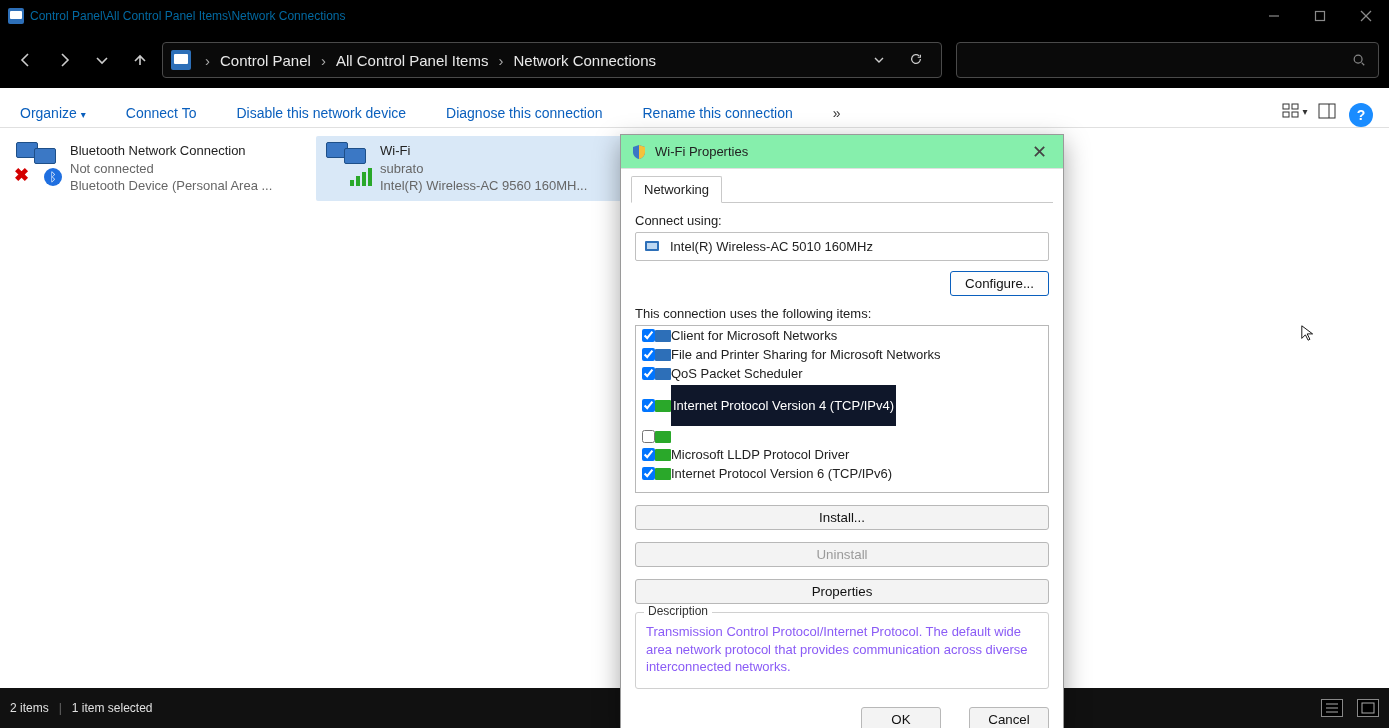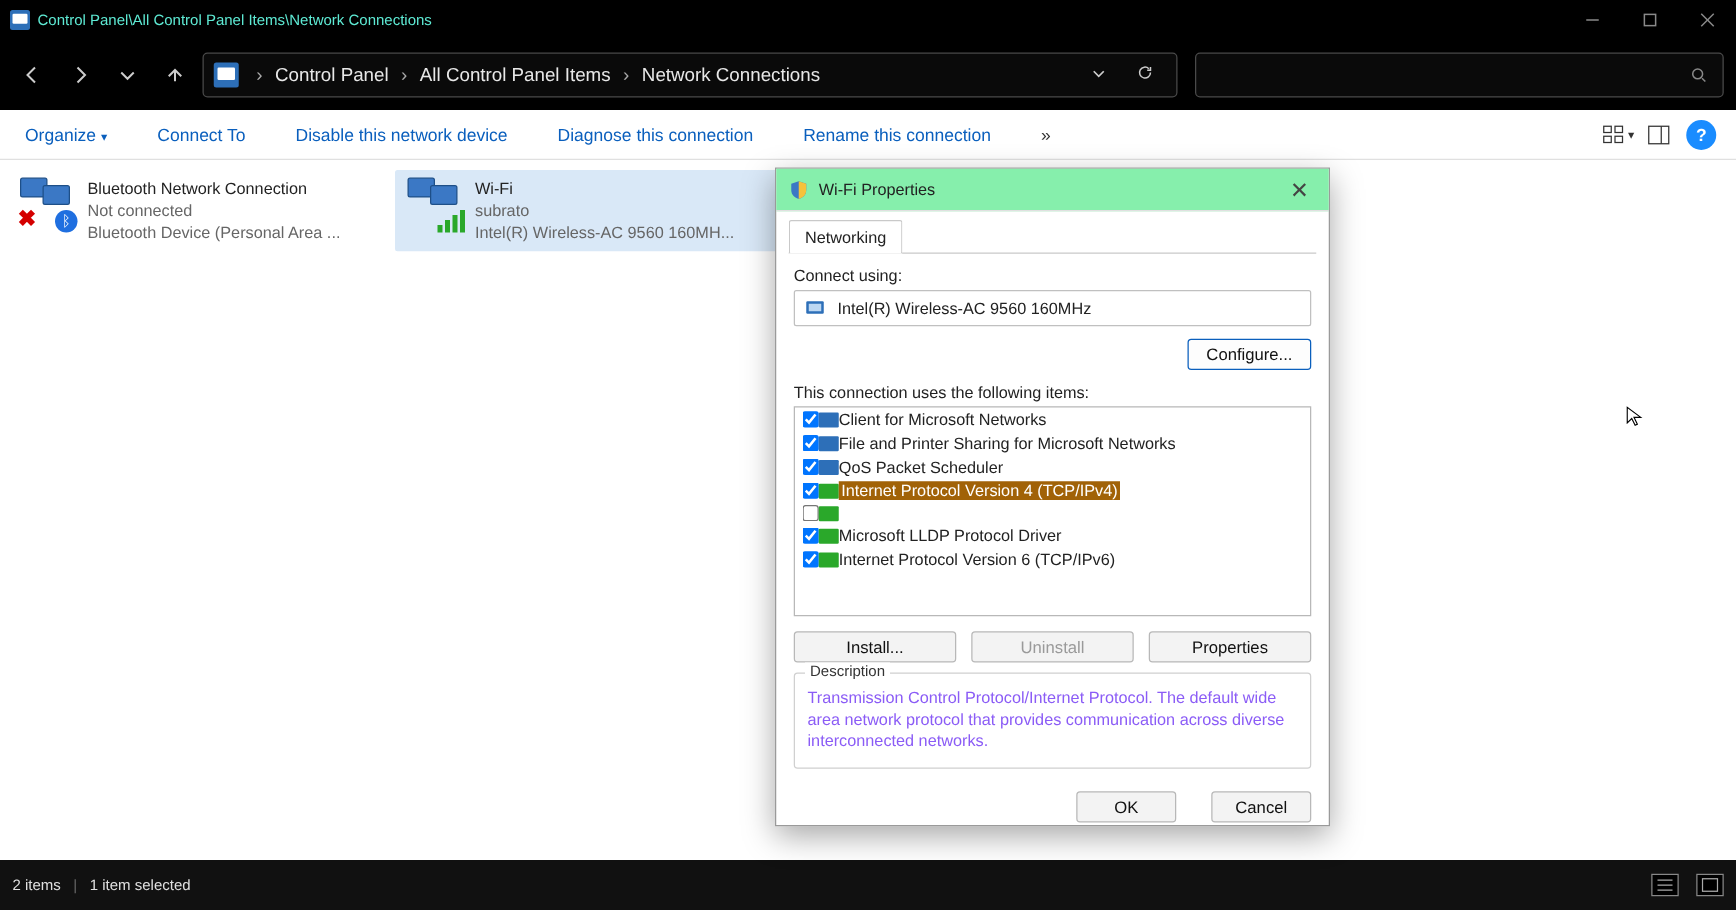--- a/index.html
+++ b/index.html
@@ -1,39 +1,39 @@
 <!DOCTYPE html>
 <html><head>
 <meta charset="utf-8">
 <style>
   * { box-sizing: border-box; margin: 0; padding: 0; font-family: "Segoe UI", Arial, sans-serif; }
   html, body { width: 1389px; height: 728px; overflow: hidden; background: #000; }
 
   
-  .titlebar { height: 32px; background: #000; display:flex; align-items:center; color:#5eead4; font-size:12px; }
+  .titlebar { height: 32px; background: #000; display:flex; align-items:center; color:#0369a1; font-size:12px; }
   .titlebar .app-icon { width:16px; height:16px; margin:0 6px 0 8px; background:#2d6fb8; border-radius:2px; position:relative; }
   .titlebar .app-icon::after{content:"";position:absolute;left:2px;top:3px;width:12px;height:8px;background:#fff;border-radius:1px;}
   .winbtns { margin-left:auto; display:flex; }
   .winbtn { width:46px; height:32px; display:flex; align-items:center; justify-content:center; color:#8a8a8a; }
   .winbtn svg{width:12px;height:12px;}
 
   
   .navrow { height:56px; background:#000; display:flex; align-items:center; padding:0 10px; gap:6px; }
   .navarrow { width:32px; height:32px; display:flex; align-items:center; justify-content:center; color:#ccc; border-radius:4px; }
   .navarrow svg{width:16px;height:16px;}
   .breadcrumb-box { flex:0 0 auto; display:flex; align-items:center; height:36px; border:1px solid #4a4a4a; border-radius:4px; background:#0a0a0a; padding:0 8px; color:#e8e8e8; font-size:15px; gap:4px; }
   .breadcrumb-box .bc-icon{width:20px;height:20px;background:#2d6fb8;border-radius:2px;position:relative;margin-right:4px;}
   .breadcrumb-box .bc-icon::after{content:"";position:absolute;left:3px;top:4px;width:14px;height:10px;background:#fff;border-radius:1px;}
   .bc-sep{color:#aaa;padding:0 6px;}
   .bc-spacer{flex:1;}
   .bc-drop{padding:0 10px;} .bc-ref{padding:0 10px;}
   .searchbox{flex:1;height:36px;border:1px solid #4a4a4a;border-radius:4px;background:#0a0a0a;margin-left:8px;display:flex;align-items:center;justify-content:flex-end;padding-right:12px;color:#888;}
 
   
-  .cmdbar{height:40px;background:#fff;border-bottom:1px solid #e0e0e0;display:flex;align-items:center;padding:0 10px;font-size:14px;color:#0a5fbd;}
+  .cmdbar{height:40px;background:#fff;border-bottom:1px solid #e0e0e0;display:flex;align-items:flex-end;padding:0 10px;font-size:14px;color:#0a5fbd;}
   .cmd{padding:6px 10px;white-space:nowrap;}
   .cmd.dd::after{content:"▾";font-size:10px;margin-left:4px;color:#0a5fbd;}
   .cmd-gap{width:20px;}
   .cmd-spacer{flex:1;}
   .cmdicon{width:32px;height:32px;display:flex;align-items:center;justify-content:center;color:#333;}
   .help{width:24px;height:24px;border-radius:50%;background:#1a8cff;color:#fff;display:flex;align-items:center;justify-content:center;font-weight:bold;margin:0 6px;}
 
   
   .content{position:relative;height:560px;background:#fff;}
   .conn-list{display:flex;gap:0;padding:8px 6px;}
@@ -67,22 +67,22 @@
   .adapter-box{border:1px solid #c0c0c0;border-radius:2px;padding:6px 8px;display:flex;align-items:center;gap:8px;margin-top:4px;}
   .configure-row{display:flex;justify-content:flex-end;margin:10px 0;}
   .wbtn{min-width:92px;padding:4px 14px;border:1px solid #0a5fbd;background:#fdfdfd;border-radius:3px;color:#111;}
   .gbtn{min-width:92px;padding:4px 14px;border:1px solid #b8b8b8;background:#f3f3f3;border-radius:3px;color:#111;}
   .gbtn.disabled{color:#9a9a9a;}
   .items-box{border:1px solid #b8b8b8;height:168px;overflow:hidden;position:relative;margin-top:4px;}
   .items-inner{position:absolute;inset:0;overflow-y:auto;}
   .item{display:flex;align-items:center;gap:0;padding:2px 6px;font-size:13px;white-space:nowrap;}
   .item .ico{width:16px;height:12px;background:#2aa82a;border-radius:1px;flex:0 0 16px;}
   .item .ico.mon{background:#2d6fb8;width:16px;height:12px;position:static;border:none;}
-  .item.sel .lbl{background:#a16207;color:#fff;padding:0 2px;}
-  .btnrow{display:flex;gap:12px;margin:12px 0 8px 0;}
+  .item.sel .lbl{background:#0f172a;color:#fff;padding:13px 2px;}
+  .btnrow{display:flex;gap:12px;margin:12px 0 8px 0;flex-direction:column;}
   .btnrow .gbtn{flex:1;}
   .desc-group{border:1px solid #d0d0d0;border-radius:3px;padding:10px 10px 12px 10px;position:relative;margin-top:6px;}
   .desc-group .legend{position:absolute;top:-9px;left:8px;background:#fff;padding:0 4px;font-size:12px;color:#333;}
   .desc-group .txt{font-size:13px;color:#8b5cf6;line-height:1.35;}
   .dlg-footer{display:flex;justify-content:flex-end;gap:28px;padding:12px 14px 2px 14px;}
   .dlg-footer .gbtn{min-width:80px;}
 
   
   .cursor{position:absolute;left:1300px;top:324px;pointer-events:none;}
   .cursor svg{width:18px;height:18px;}
@@ -257,21 +257,21 @@
   <div class="tabs">
     <div class="tab">Networking</div>
   </div>
   <div class="dlg-body">
     <div>Connect using:</div>
     <div class="adapter-box">
       <svg width="18" height="14" viewBox="0 0 18 14">
           <rect x="1" y="1" width="14" height="10" rx="1" fill="#2d6fb8"></rect>
           <rect x="3" y="3" width="10" height="6" fill="#bcd7f2"></rect>
         </svg>
-      <span>Intel(R) Wireless-AC 9560 160MHz</span>
+      <span>Intel(R) Wireless-AC 5010 160MHz</span>
     </div>
     <div class="configure-row">
       <button class="wbtn">Configure...</button>
     </div>
     <div>This connection uses the following items:</div>
     <div class="items-box">
       <div class="items-inner" id="items-inner">
           <div class="item">
             <input type="checkbox" checked="" style="">
             <span class="ico mon"></span>

